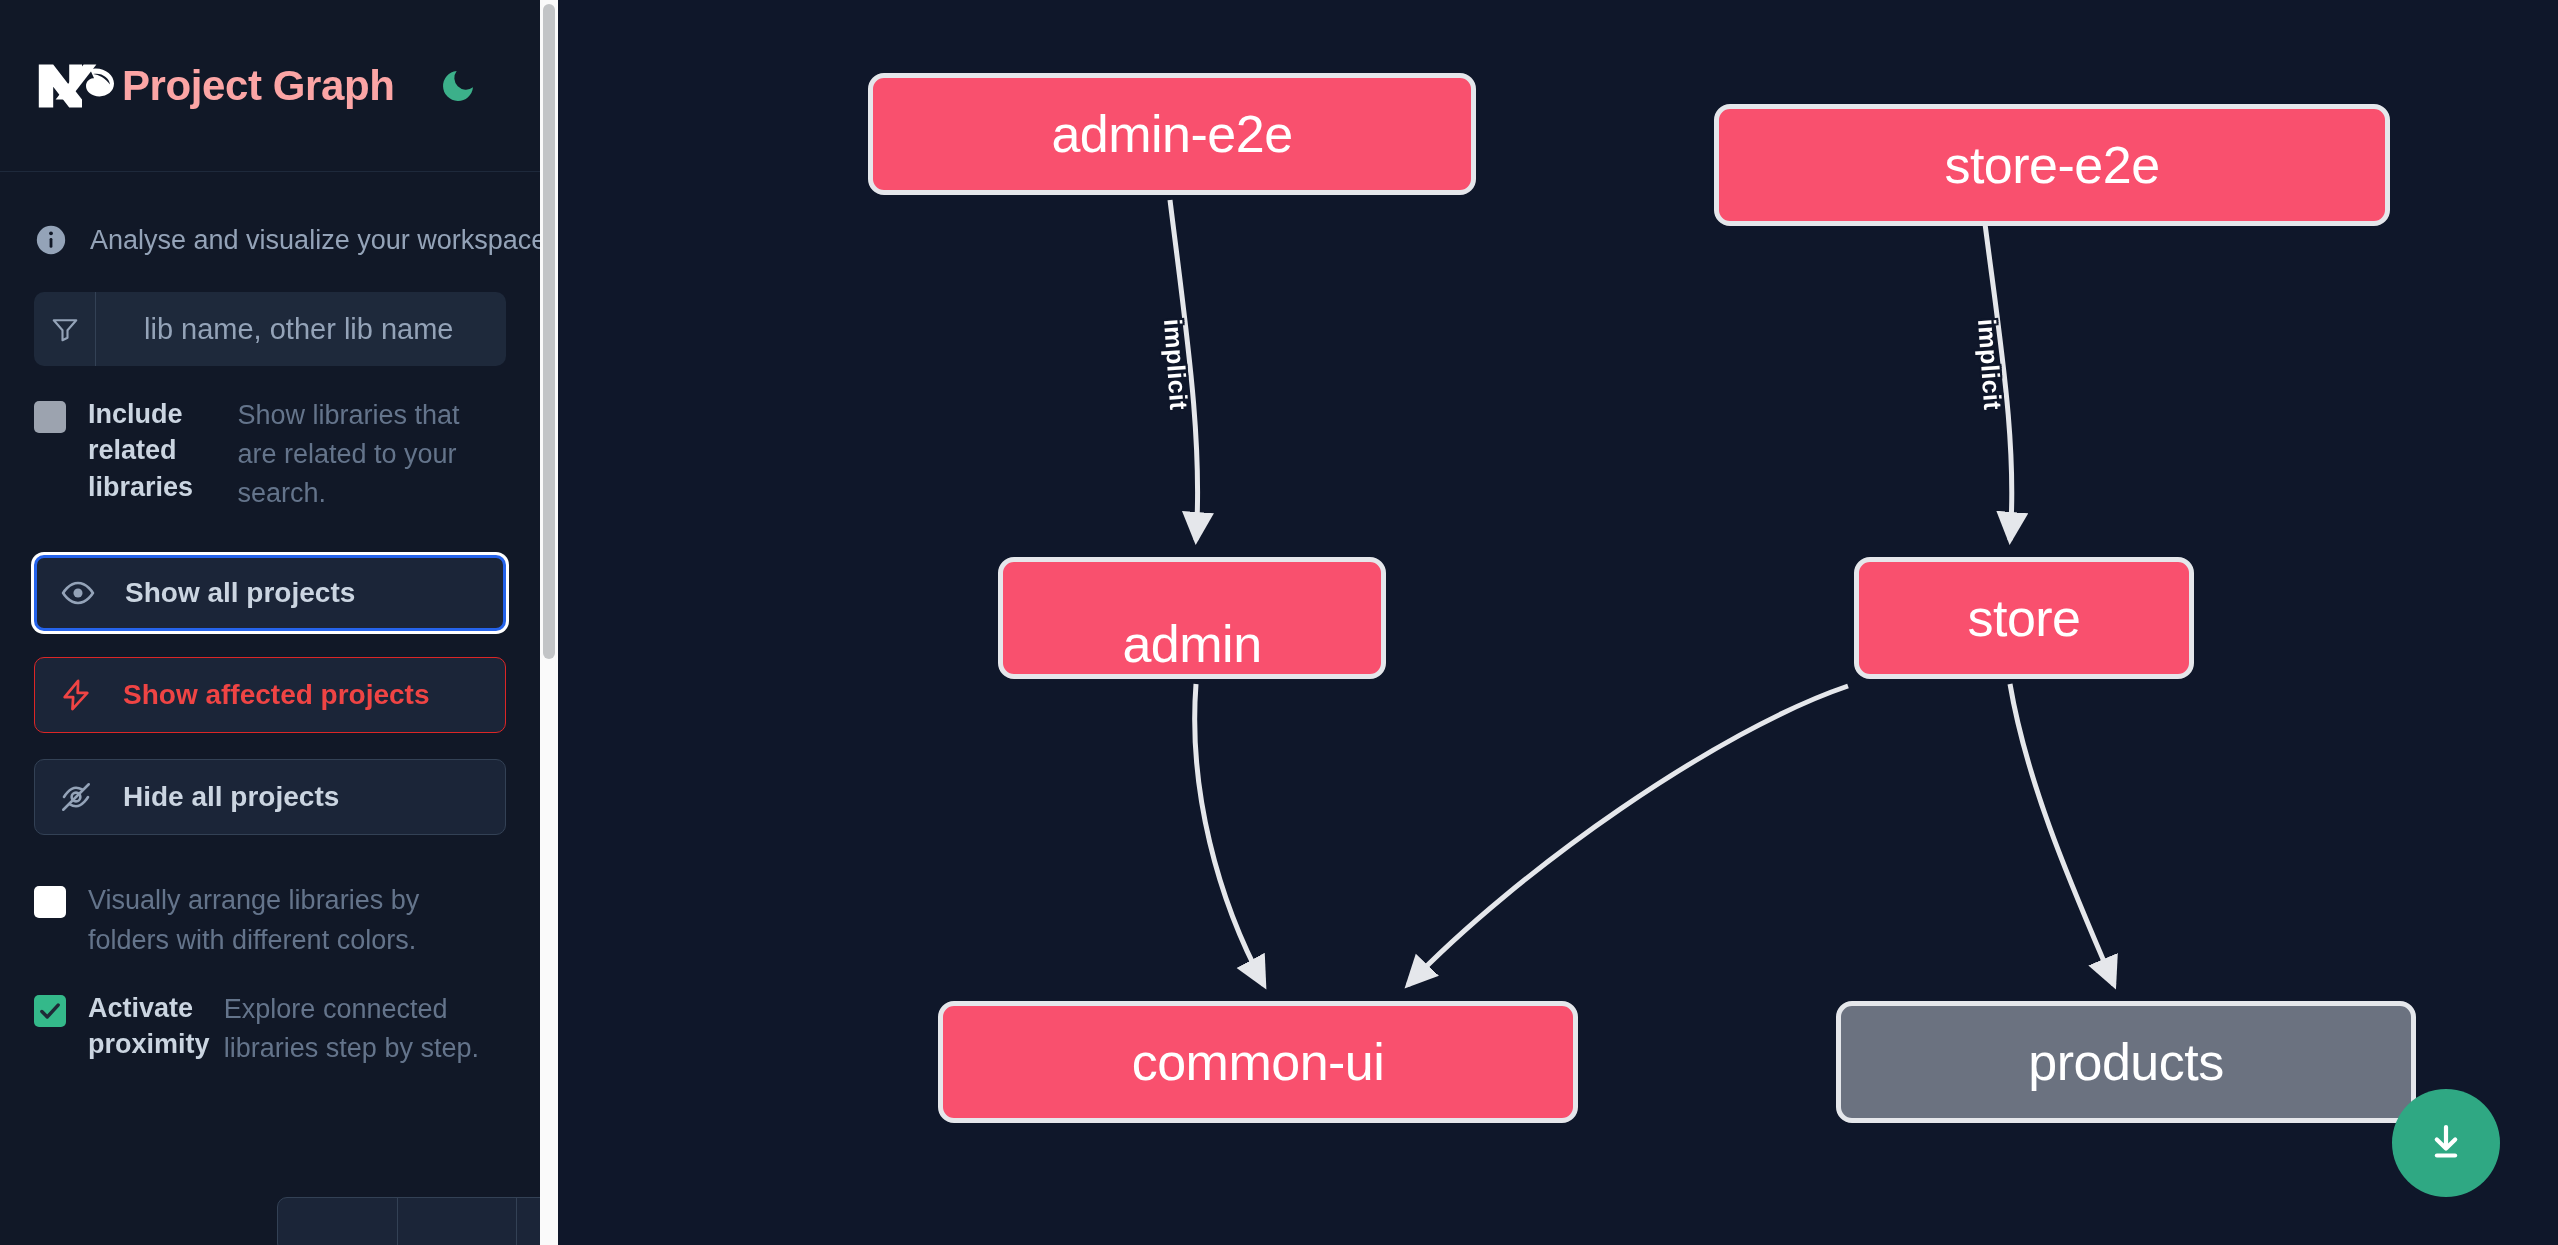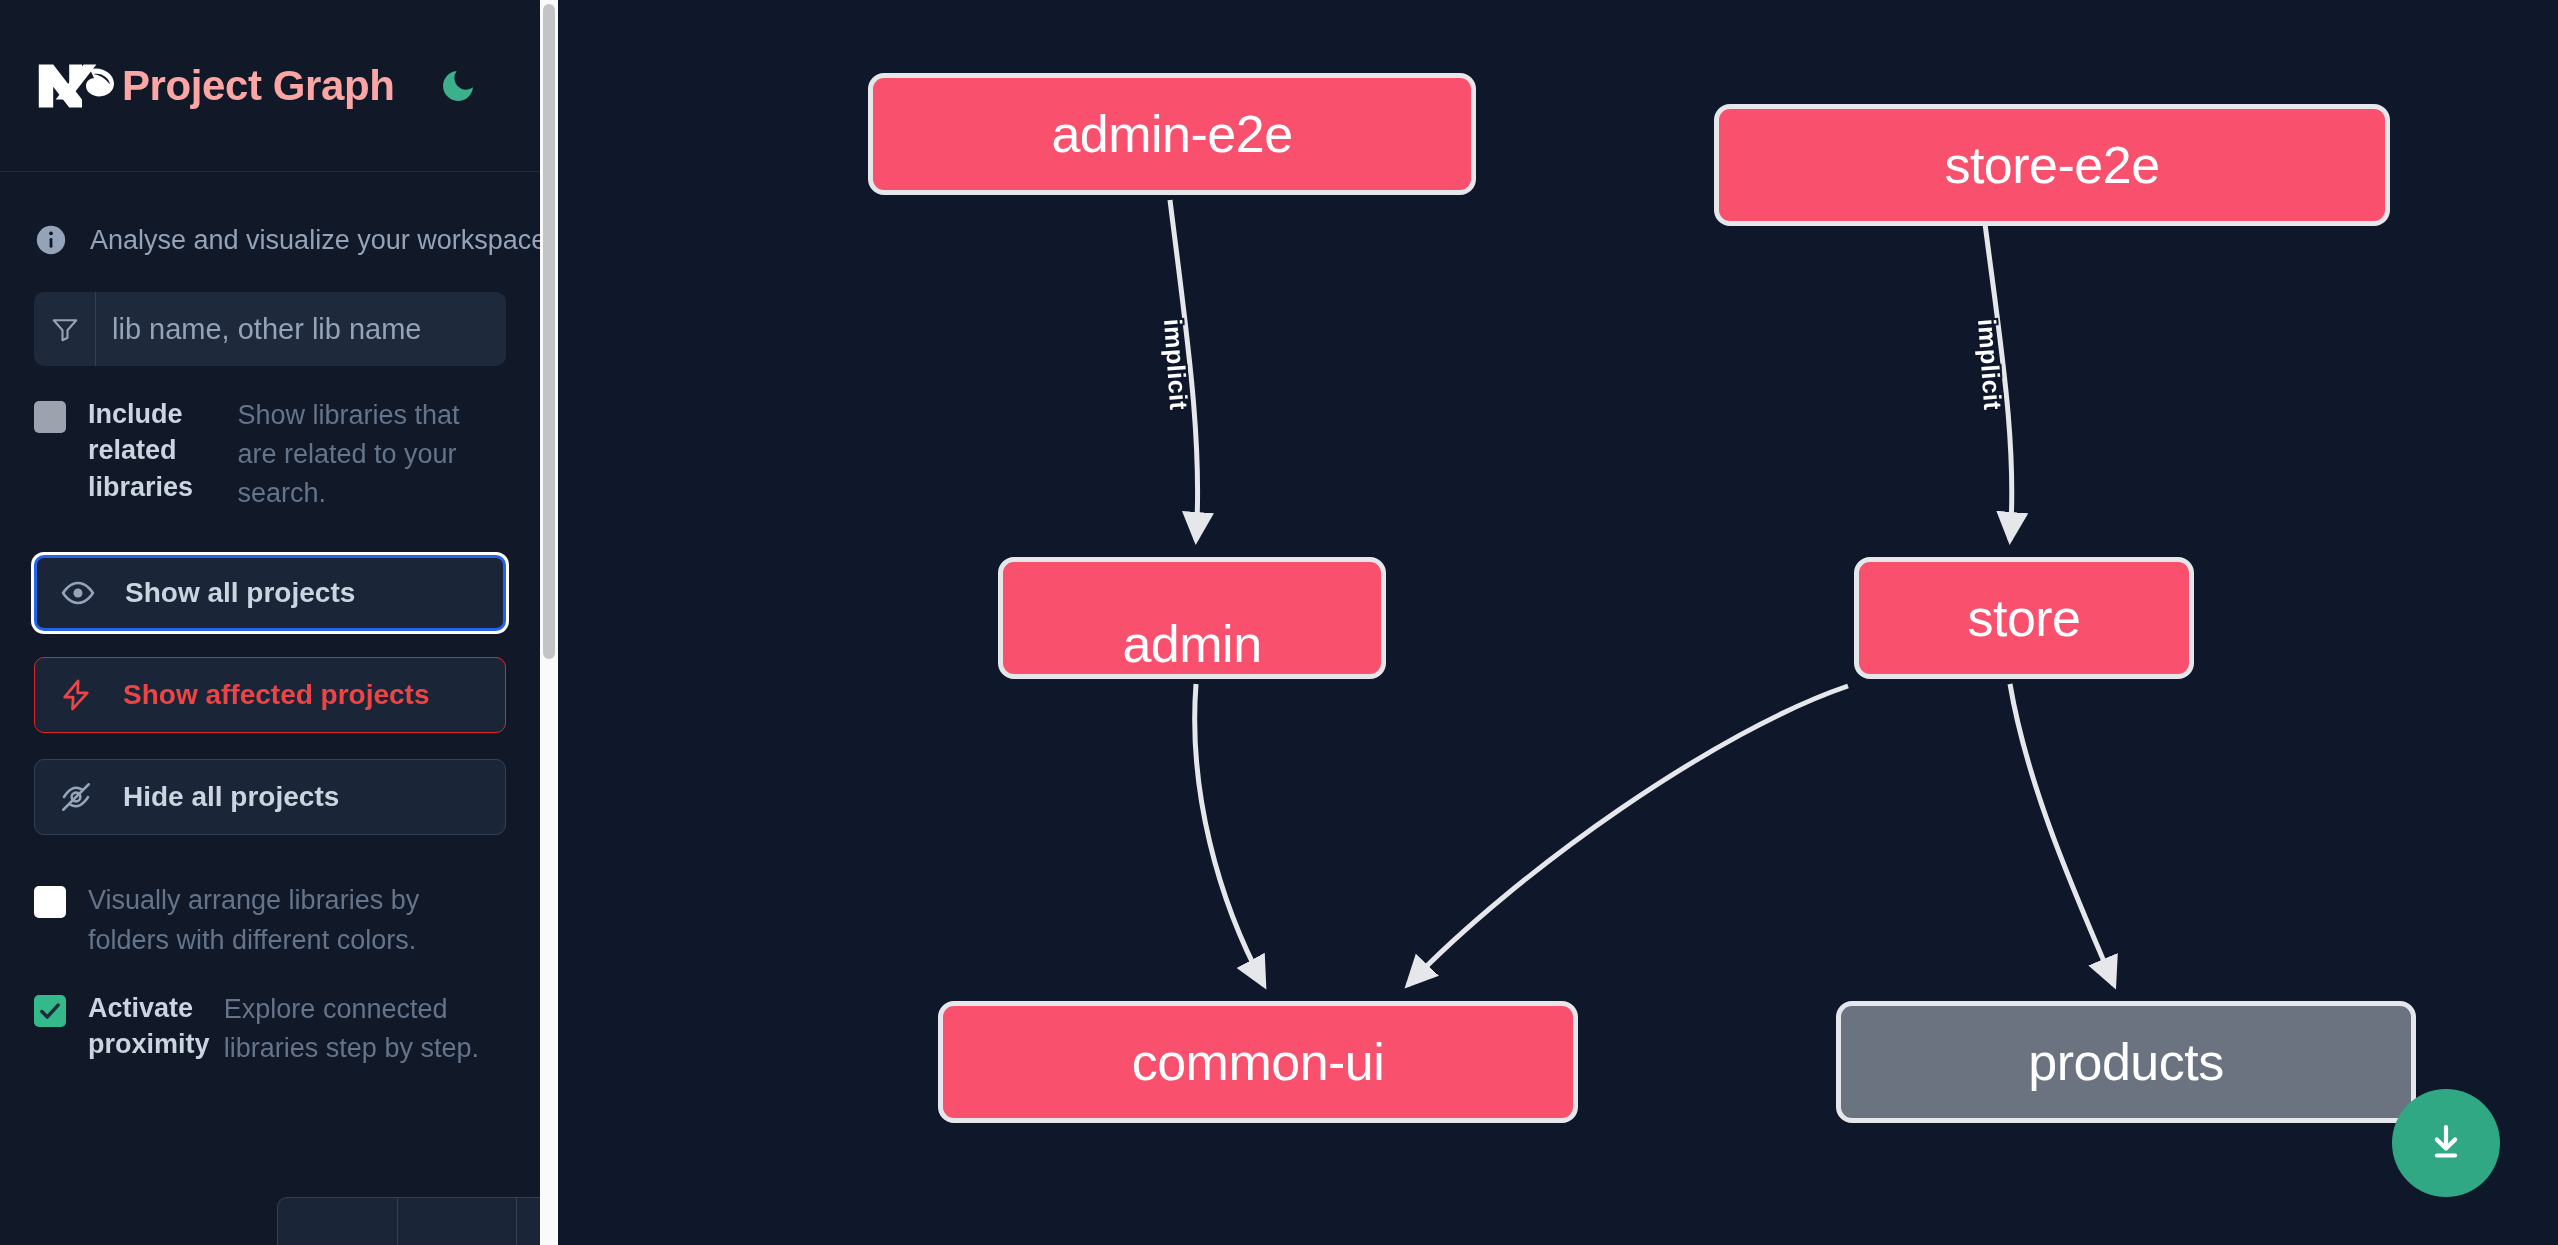--- a/index.html
+++ b/index.html
@@ -69,20 +69,21 @@
 
   
   .filter-wrap {
     margin: 30px 34px 0 34px;
     height: 74px;
     display: flex;
     align-items: stretch;
     background: #1e293b;
     border-radius: 10px;
     overflow: hidden;
+    gap: 32px;
   }
   .filter-icon-box {
     width: 62px;
     display: flex; align-items: center; justify-content: center;
     border-right: 1px solid #334155;
     flex: 0 0 62px;
   }
   .filter-input {
     flex: 1 1 auto;
     background: transparent;

